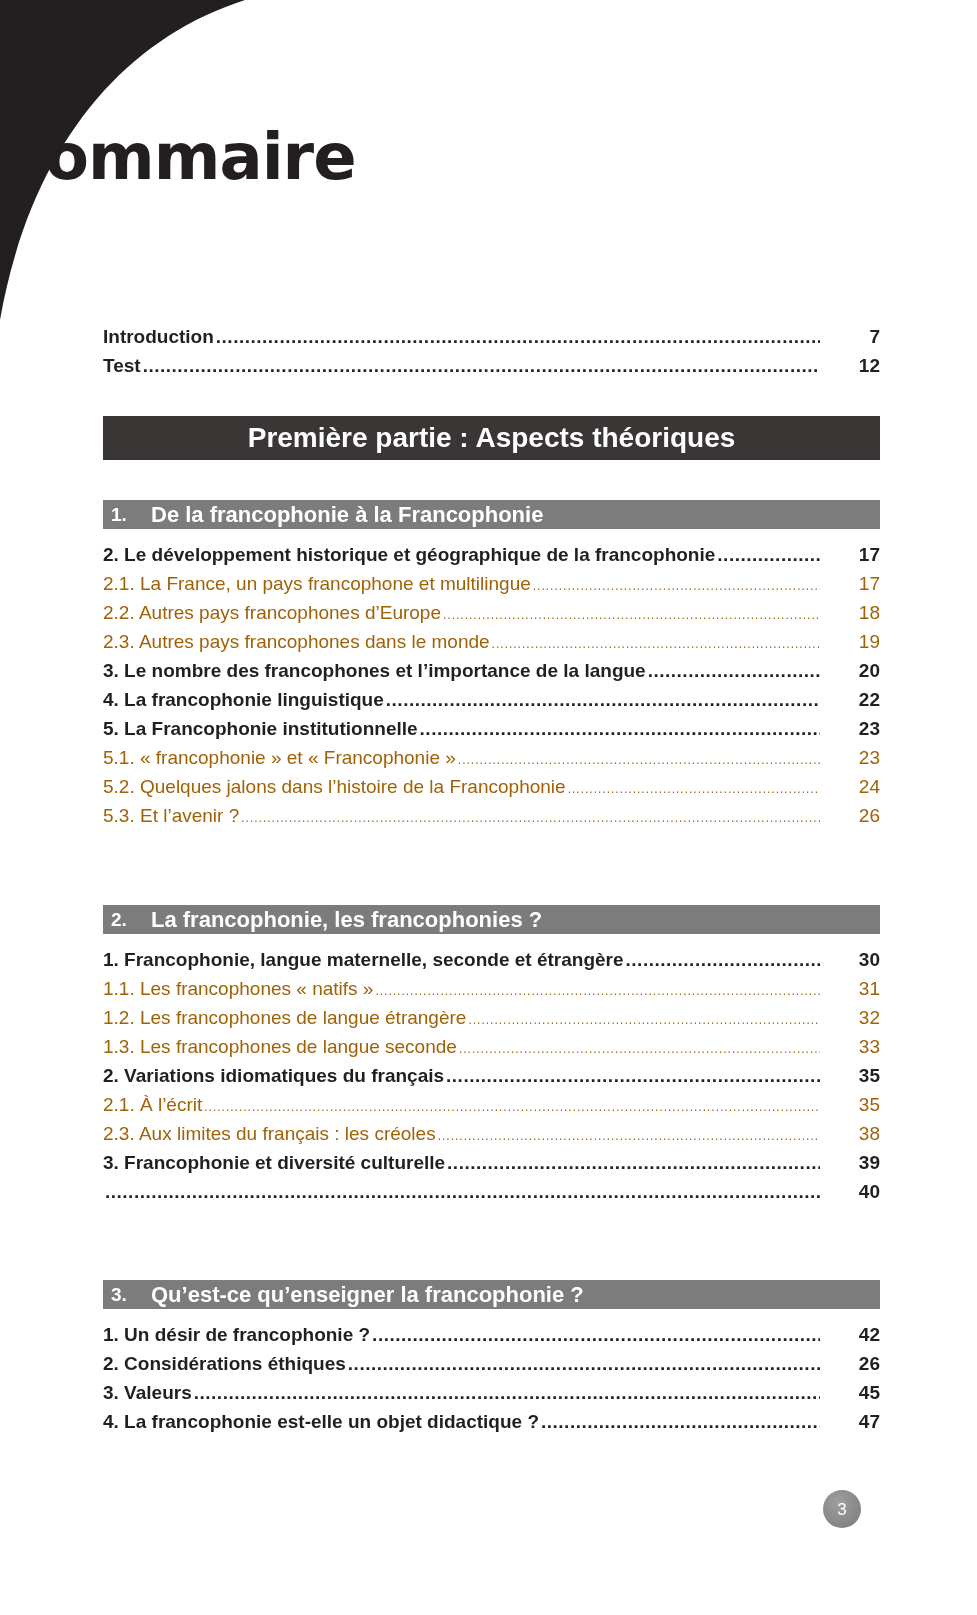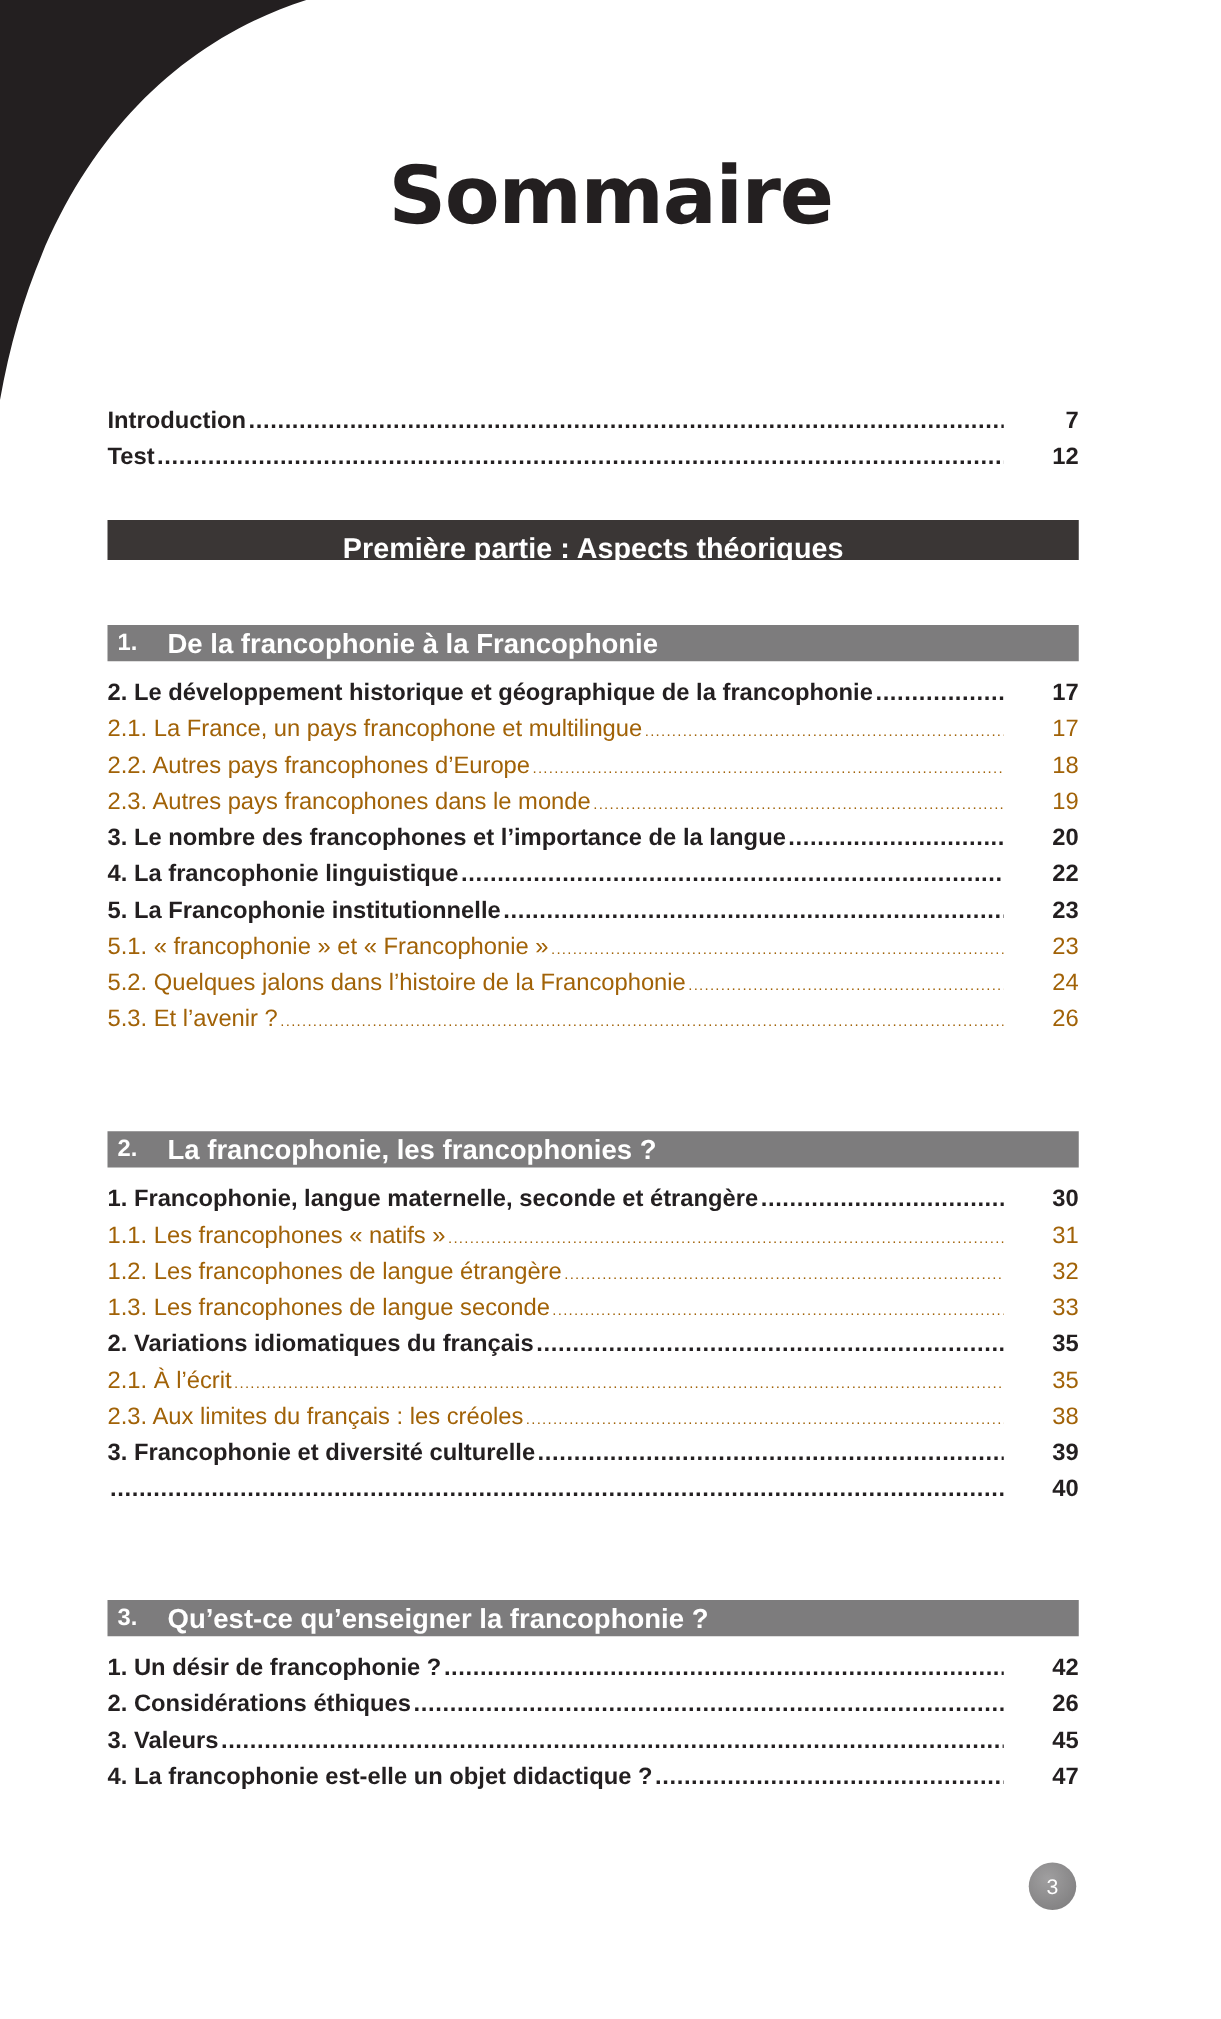--- a/index.html
+++ b/index.html
@@ -1,33 +1,33 @@
 <!DOCTYPE html>
 <html><head>
 <meta charset="utf-8">
 <style>
   html, body { margin: 0; padding: 0; background: #ffffff; }
   body { width: 977px; height: 1615px; position: relative; overflow: hidden;
          font-family: "Liberation Sans", sans-serif; color: #231f20; }
   .corner { position: absolute; left: 0; top: 0; width: 260px; height: 340px; }
-  .title { position: absolute; top: 120px; left: 0; width: 977px; text-align: center;
+  .title { position: absolute; top: 120px; left: 0; width: 977px; 
            font-family: "DejaVu Sans", sans-serif; font-weight: bold; font-size: 64px;
            letter-spacing: -1px; color: #231f20; margin: 0; }
-  .toc { position: absolute; left: 86px; width: 777px; }
+  .toc { position: absolute; left: 103px; width: 777px; }
   .row { display: flex; align-items: baseline; height: 29px; font-size: 19px; line-height: 29px; }
   .row .lbl { white-space: nowrap; }
   .row .dots { flex: 1; overflow: hidden; white-space: nowrap; margin: 0 2px; }
   .row .dots::after { content: "..............................................................................................................................................................................................................................................."; letter-spacing: 1px; }
   .row .pg { width: 58px; text-align: right; }
   .row.bold { font-weight: bold; }
   .row.bold .dots::after { letter-spacing: 0.5px; }
   .row.light { font-weight: normal; color: #a16207; }
   .row.light .dots { font-size: 12px; }
-  .part-bar { background: #3a3635; color: #fff; height: 32px; line-height: 44px; text-align: center;
-              font-weight: bold; font-size: 23px; }
+  .part-bar { background: #3a3635; color: #fff; height: 44px; line-height: 44px; text-align: center;
+              font-weight: bold; font-size: 28px; }
   .chap-bar { background: #7d7c7d; color: #fff; height: 29px; line-height: 29px;
               font-weight: bold; font-size: 22px; padding-left: 8px; display: flex; }
   .chap-bar .num { width: 40px; font-size: 19px; }
   .page-num { position: absolute; left: 823px; top: 1490px; width: 38px; height: 38px;
               border-radius: 50%; background: radial-gradient(circle at 40% 35%, #a09fa0, #7a797a);
               color: #fff; font-size: 17px; text-align: center; line-height: 40px; }
 </style>
 </head>
 <body>
 

